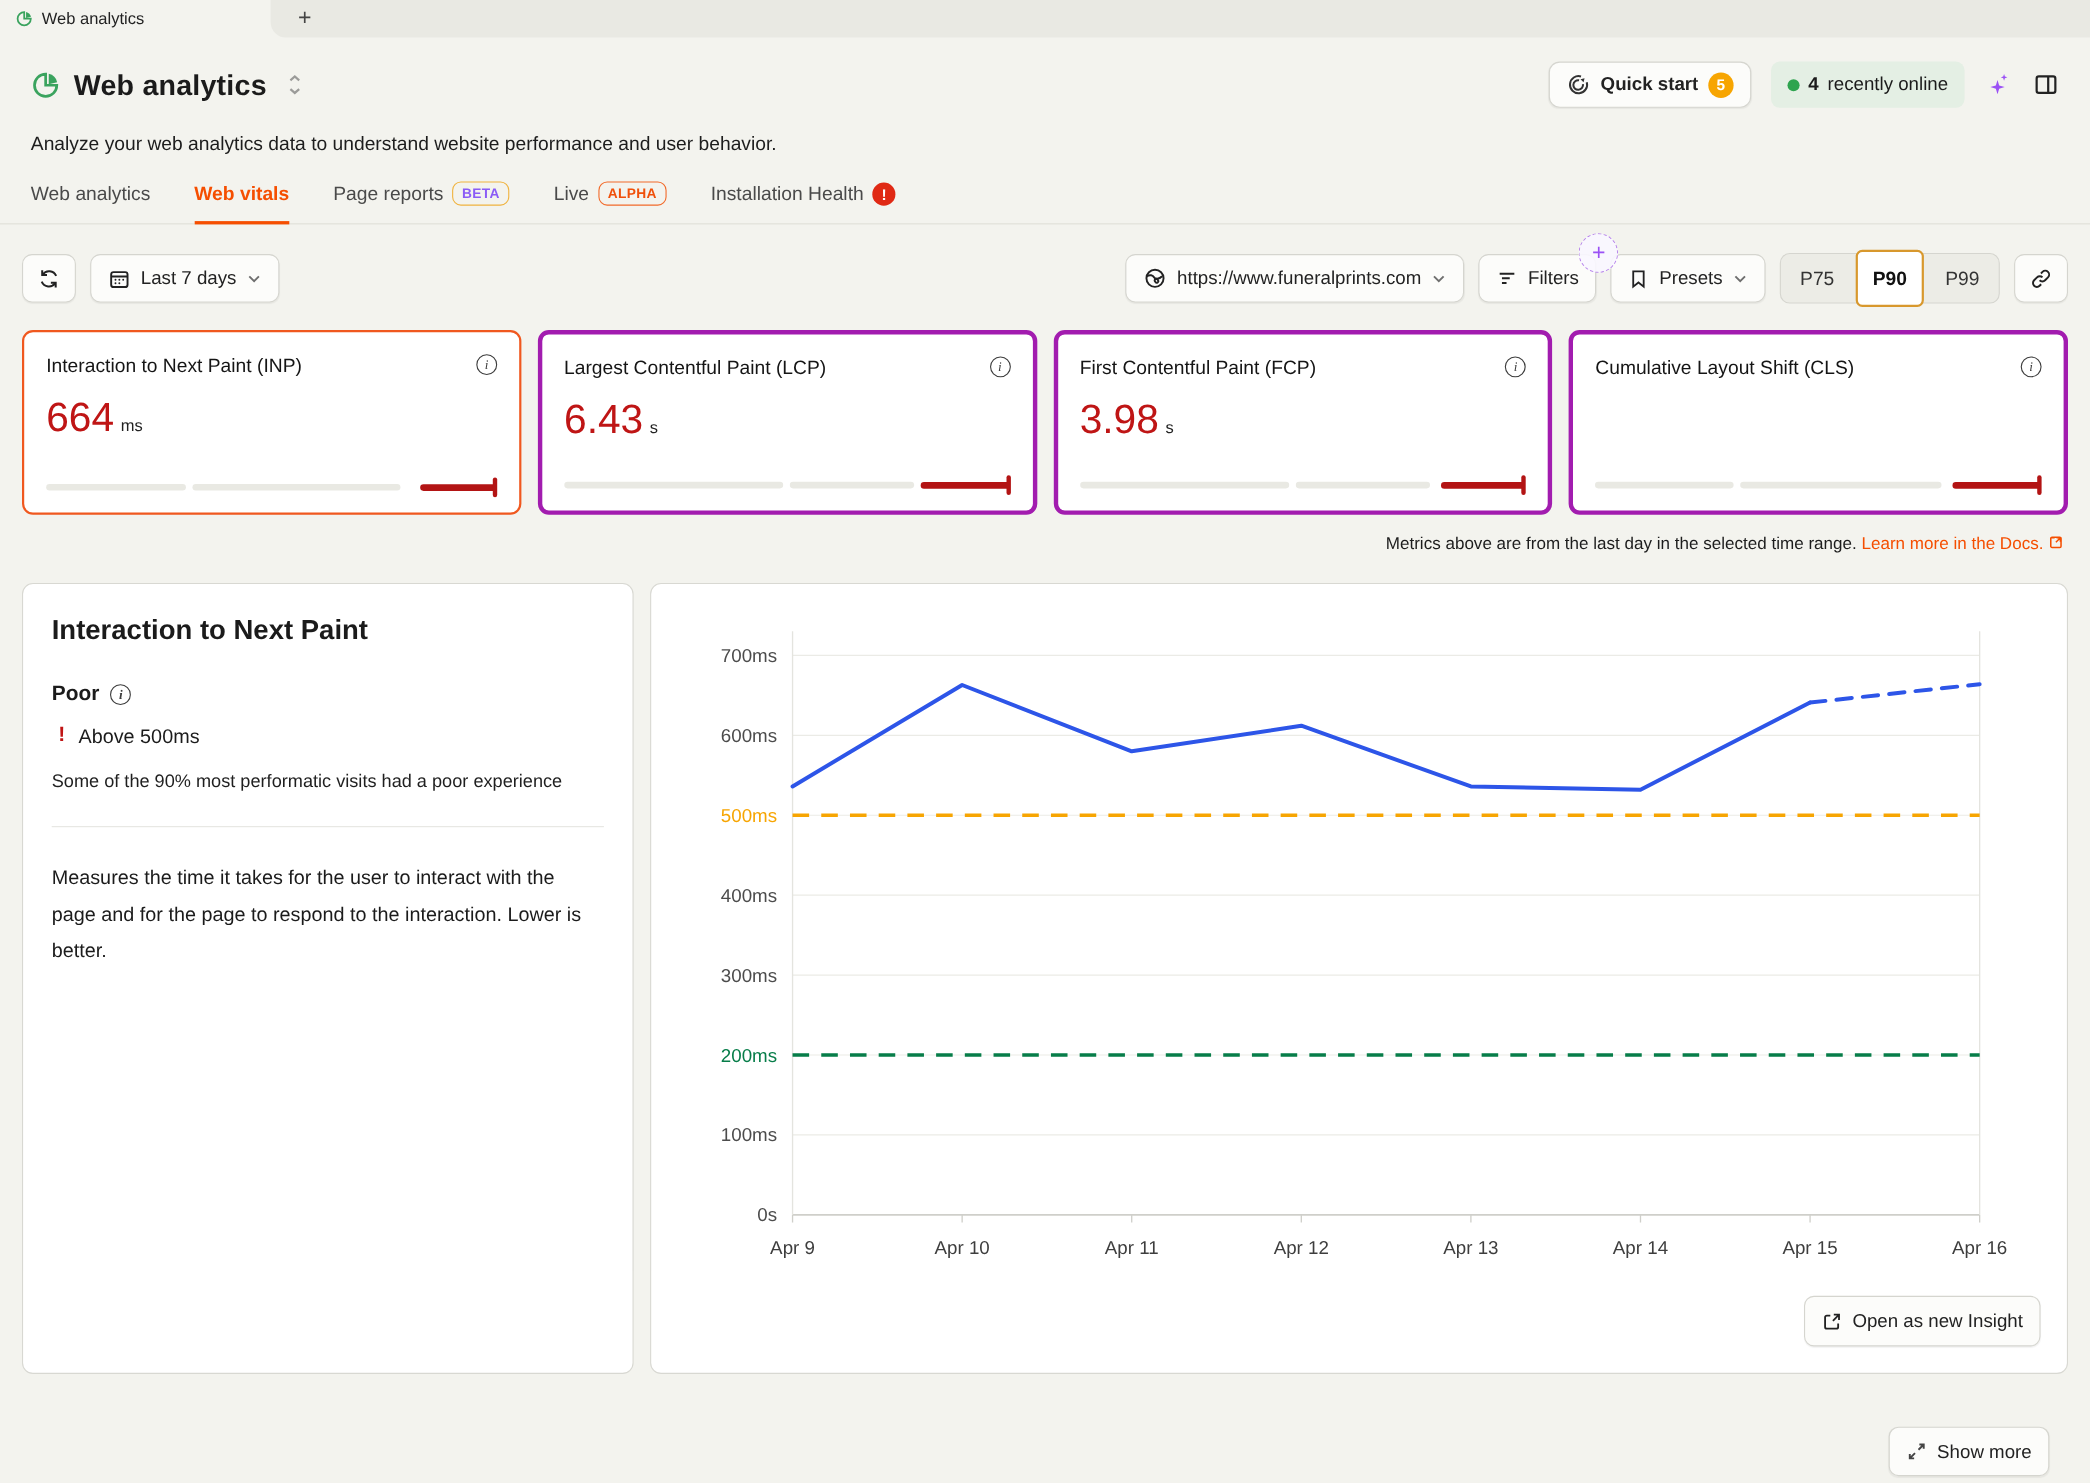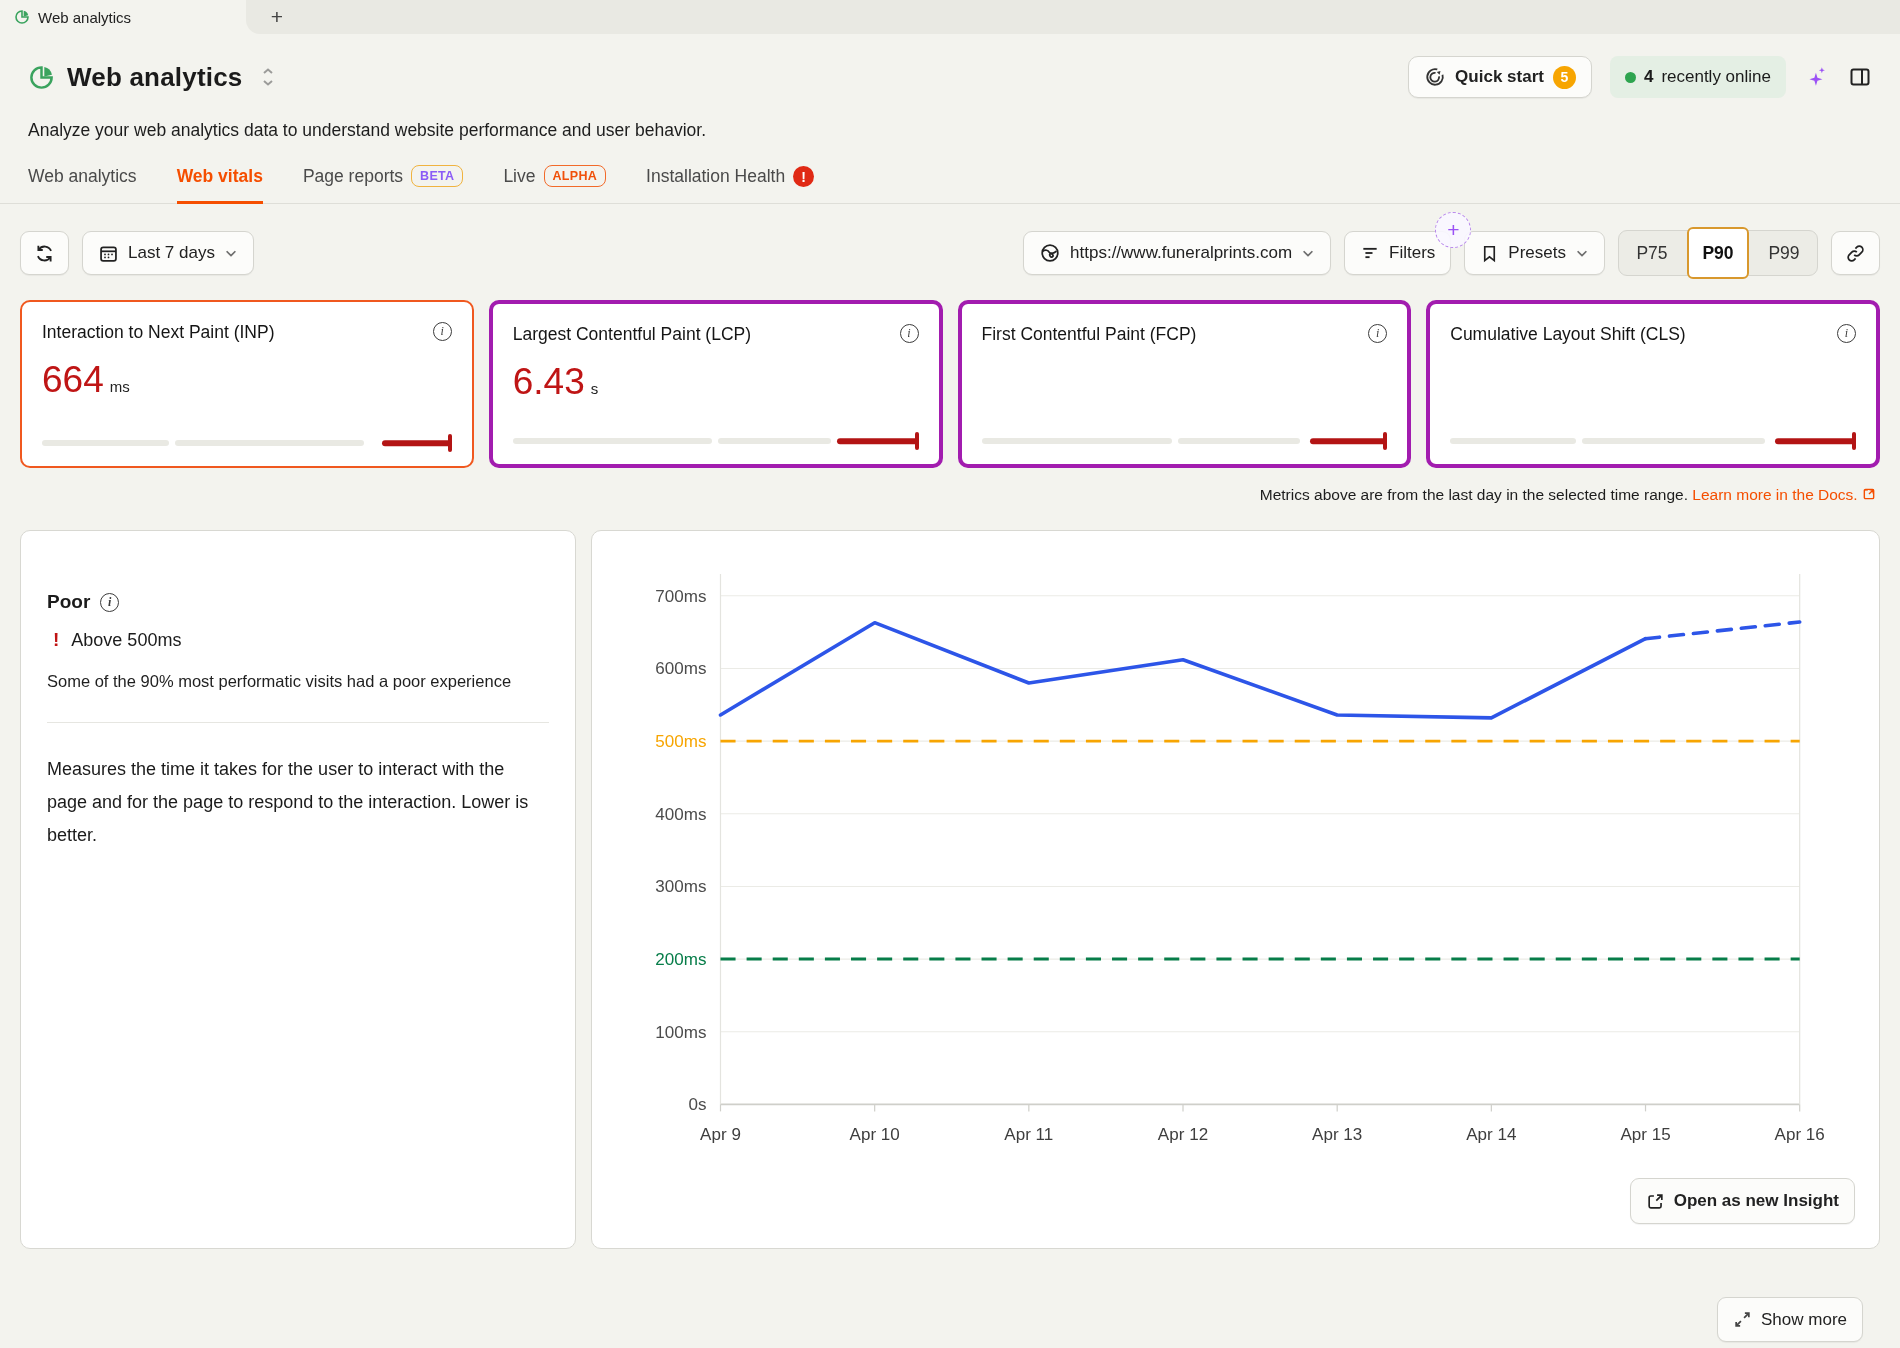--- a/index.html
+++ b/index.html
@@ -75,21 +75,21 @@
   .detail-title { font-size:25px; font-weight:700; }
   .status-row { margin-top:32px; display:flex; align-items:center; gap:10px; font-size:19px; font-weight:700; }
   .threshold-row { margin-top:16px; display:flex; align-items:center; gap:12px; font-size:18px; color:#1b1b1b; padding-left:6px; }
   .excl { color:#c01414; font-weight:800; font-size:19px; }
   .summary { margin-top:18px; font-size:16.5px; line-height:1.5; color:#1f1f1f; padding-right:20px; }
   .divider { border:none; border-top:1px solid #e6e6e1; margin:28px 0 30px; }
   .descr { font-size:18px; line-height:1.85; color:#1b1b1b; padding-right:6px; }
 
   .chart-panel { flex:1; position:relative; }
   .chart-panel svg { width:100%; height:100%; }
-  .open-insight { position:absolute; right:24px; bottom:24px; height:46px; border-radius:9px; font-weight:700;text-align:right; }
+  .open-insight { position:absolute; right:24px; bottom:24px; height:46px; border-radius:9px; font-weight:400;text-align:right; }
 
   .show-more { position:absolute; right:37px; bottom:6px; height:45px; border-radius:9px; font-weight:500; }
 </style>
 </head>
 <body>
 
 <div class="tabstrip">
   <div class="browser-tab">
     <span>
       <svg width="16" height="16" viewBox="0 0 24 24">
@@ -276,20 +276,21 @@
         <div class="seg" style="width:28%"></div>
         <div class="marker" style="left:80%"></div>
         <div class="marker-cap"></div>
       </div>
   </div>
   <div class="metric-card">
     <div class="mc-head">
         <span>First Contentful Paint (FCP)</span>
         <span class="info-ic">i</span>
       </div>
+    <div class="mc-value"><span class="value">3.98</span><span class="unit">s</span></div>
     <div class="bands">
         <div class="seg" style="width:47%"></div>
         <div class="seg" style="width:30%"></div>
         <div class="marker" style="left:81%"></div>
         <div class="marker-cap"></div>
       </div>
   </div>
   <div class="metric-card">
     <div class="mc-head">
         <span>Cumulative Layout Shift (CLS)</span>
@@ -311,20 +312,21 @@
     <svg width="14" height="14" viewBox="0 0 24 24" fill="none" stroke="#f54e00" stroke-width="2.4" style="display:inline-block;vertical-align:-1px">
         <path d="M5 5h5M5 5v0"></path>
         <rect x="4" y="4" width="16" height="16" rx="2"></rect>
         <path d="M12 12l7-7M13 5h6v6" stroke="#f54e00"></path>
       </svg>
   </span>
 </div>
 
 <div class="main-row">
   <div class="panel detail-panel">
+    <div class="detail-title">Interaction to Next Paint</div>
     <div class="status-row">
       <span>Poor</span>
       <span class="info-ic">i</span>
     </div>
     <div class="threshold-row">
       <span class="excl">!</span>
       <span>Above 500ms</span>
     </div>
     <div class="summary">Some of the 90% most performatic visits had a poor experience</div>
     <hr class="divider">

